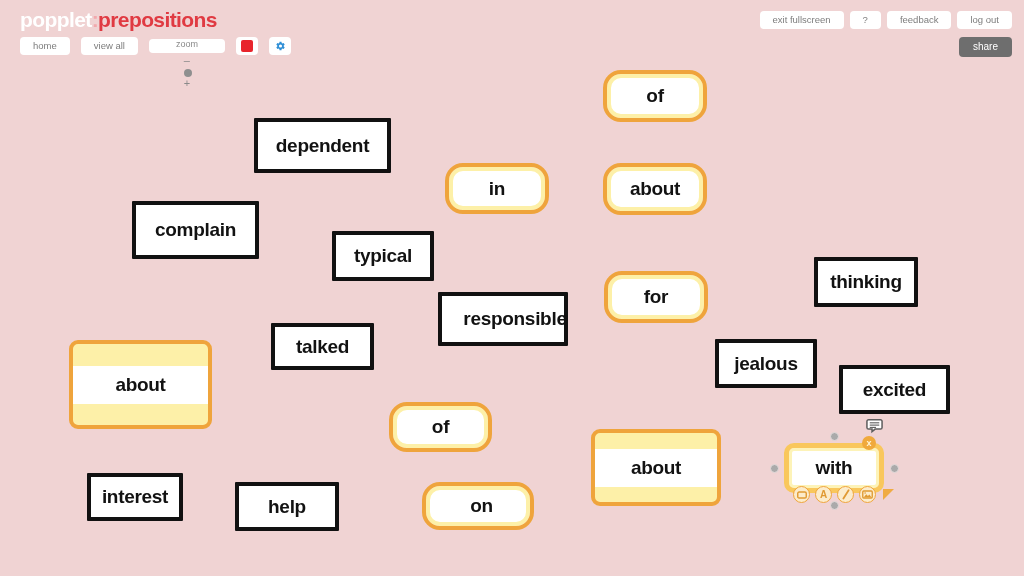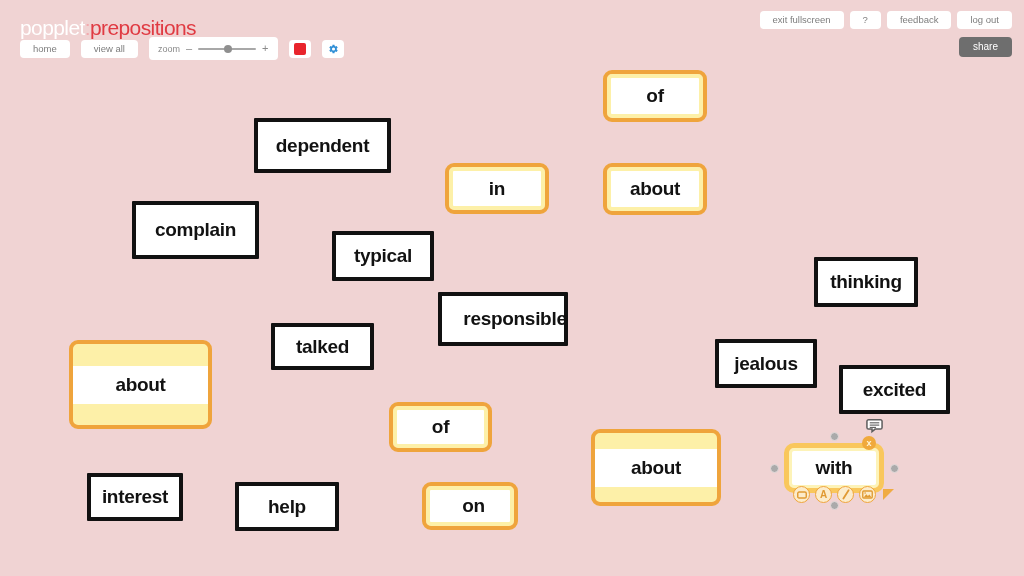--- a/index.html
+++ b/index.html
@@ -27,23 +27,23 @@
   #header {
     position: absolute;
     left: 0; top: 0;
     width: 1024px;
     height: 64px;
     z-index: 50;
   }
   #logo {
     position: absolute;
     left: 20px;
-    top: 16px;
+    top: 8px;
     font-size: 21px;
-    font-weight: normal;
+    font-weight: bold;
     letter-spacing: -0.6px;
     white-space: nowrap;
   }
   #logo .brand { color: #ffffff; }
   #logo .colon  { color: #f2a9ad; }
   #logo .doc    { color: #e03a42; }
 
   .toolbar {
     position: absolute;
     left: 20px;
@@ -61,25 +61,26 @@
     font-family: "Liberation Sans", sans-serif;
     height: 18px;
     padding: 0 13px;
     line-height: 18px;
     cursor: pointer;
     white-space: nowrap;
   }
   .zoomwrap {
     background: #ffffff;
     border-radius: 4px;
-    height: 23px;
+    height: 14px;
     display: flex;
     align-items: center;
     gap: 6px;
     padding: 0 9px;
+    flex-direction: column;
   }
   .zoomwrap .zlabel {
     color: #8a8a8a;
     font-size: 9px;
   }
   .zminus, .zplus {
     color: #8a8a8a;
     font-size: 11px;
     line-height: 1;
     cursor: pointer;
@@ -178,21 +179,21 @@
     background: #ffffff;
     border: 4px solid #111111;
     border-radius: 1px;
   }
   .popple.plain .txt { font-size: 19px; }
 
   
   .popple.yellow {
     background: #ffffff;
     border: 4px solid #efa43c;
-    border-radius: 9px;
+    border-radius: 18px;
     box-shadow: inset 0 0 0 4px #fdf0a8;
   }
   .popple.yellow .txt { font-size: 19px; }
 
   
   .popple.yellowtall {
     background: #fdf0a8;
     border: 4px solid #efa43c;
     border-radius: 9px;
     padding: 0;
@@ -318,20 +319,23 @@
     </div>
     <div class="popple plain" style="left: 132px; top: 201px; width: 127px; height: 58px;">
       <span class="txt">complain</span>
     </div>
     <div class="popple plain" style="left: 332px; top: 231px; width: 102px; height: 50px;">
       <span class="txt">typical</span>
     </div>
     <div class="popple plain" style="left: 814px; top: 257px; width: 104px; height: 50px;">
       <span class="txt">thinking</span>
     </div>
+    <div class="popple yellow" style="left: 604px; top: 271px; width: 104px; height: 52px;">
+      <span class="txt">for</span>
+    </div>
     <div class="popple plain" style="left: 438px; top: 292px; width: 130px; height: 54px; padding-left: 24px;">
       <span class="txt">responsible</span>
     </div>
     <div class="popple plain" style="left: 271px; top: 323px; width: 103px; height: 47px;">
       <span class="txt">talked</span>
     </div>
     <div class="popple plain" style="left: 715px; top: 339px; width: 102px; height: 49px;">
       <span class="txt">jealous</span>
     </div>
     <div class="popple yellowtall" style="left: 69px; top: 340px; width: 143px; height: 89px;">
@@ -346,21 +350,21 @@
       <span class="txt">of</span>
     </div>
     <div class="popple yellowtall" style="left: 591px; top: 429px; width: 130px; height: 77px;">
       <div class="band">
         <span class="txt">about</span>
       </div>
     </div>
     <div class="popple plain" style="left: 87px; top: 473px; width: 96px; height: 48px;">
       <span class="txt">interest</span>
     </div>
-    <div class="popple yellow" style="left: 422px; top: 482px; width: 96px; height: 48px; padding-left: 7px;">
+    <div class="popple yellow" style="left: 422px; top: 482px; width: 112px; height: 48px; padding-left: 7px;">
       <span class="txt">on</span>
     </div>
     <div class="popple plain" style="left: 235px; top: 482px; width: 104px; height: 49px;">
       <span class="txt">help</span>
     </div>
   </div>
 
 <div id="header">
 
   <div id="logo">

